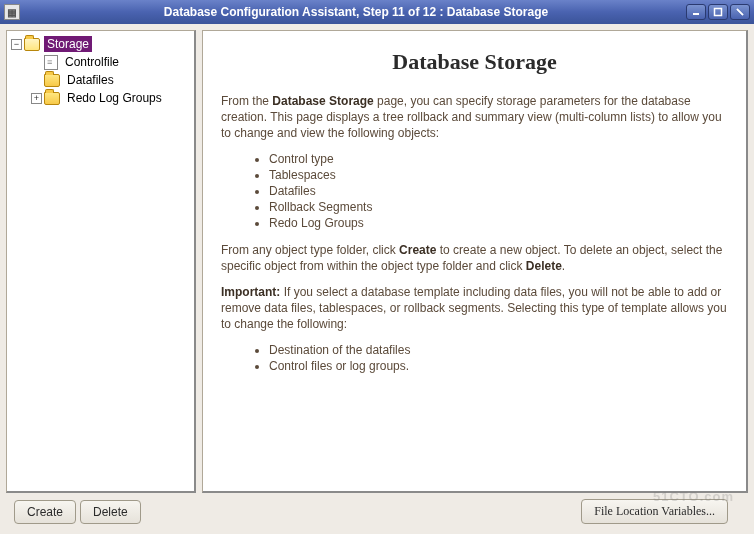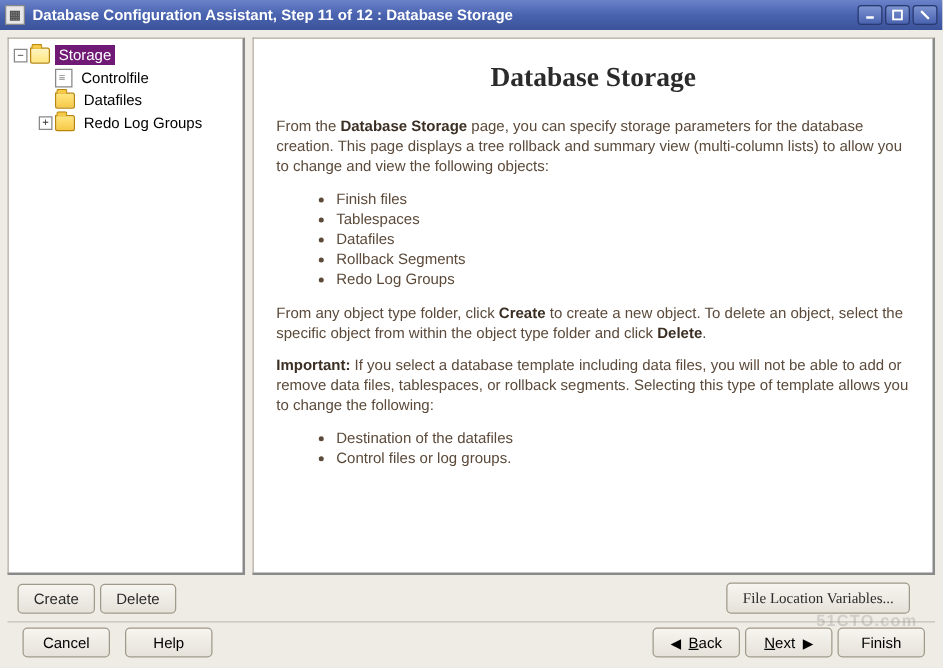--- a/index.html
+++ b/index.html
@@ -23,21 +23,21 @@
     font-size: 12px;
   }
   .titlebar .app-icon {
     width: 16px; height: 16px;
     background: #e8e8e8;
     border: 1px solid #888;
     margin-right: 6px;
     display: flex; align-items: center; justify-content: center;
     font-size: 10px; color: #555;
   }
-  .titlebar .title-text { flex: 1; text-align: left; }
+  .titlebar .title-text { flex: 1; text-align: center; }
   .titlebar .win-controls { display: flex; gap: 2px; }
   .win-btn {
     width: 20px; height: 16px;
     background: linear-gradient(to bottom,#7b93d0,#4a63b0);
     border: 1px solid #2a3a70;
     border-radius: 3px;
     display: flex; align-items: center; justify-content: center;
     color: #fff;
     cursor: pointer;
   }
@@ -252,21 +252,21 @@
           <span class="folder-icon"></span>
           <span class="tree-label">Redo Log Groups</span>
         </div>
       </div>
     <div class="content-panel">
       <h1>Database Storage</h1>
       <p>
         <span>From the </span><span class="bold">Database Storage</span><span> page, you can specify storage parameters for the database creation. This page displays a tree rollback and summary view (multi-column lists) to allow you to change and view the following objects:</span>
       </p>
       <ul id="list1">
-          <li>Finish files</li>
+          <li>Control type</li>
           <li>Tablespaces</li>
           <li>Datafiles</li>
           <li>Rollback Segments</li>
           <li>Redo Log Groups</li>
         </ul>
       <p>
         <span>From any object type folder, click </span><span class="bold">Create</span><span> to create a new object. To delete an object, select the specific object from within the object type folder and click </span><span class="bold">Delete</span><span>.</span>
       </p>
       <p>
         <span class="bold">Important:</span><span> If you select a database template including data files, you will not be able to add or remove data files, tablespaces, or rollback segments. Selecting this type of template allows you to change the following:</span>
@@ -278,29 +278,15 @@
     </div>
   </div>
 
   <div class="action-row">
     <button class="btn">Create</button>
     <button class="btn">Delete</button>
     <div class="spacer"></div>
     <button class="btn">File Location Variables...</button>
   </div>
 
-  <div class="footer-row">
-    <button class="nav-btn">Cancel</button>
-    <button class="nav-btn" style="margin-left:12px">Help</button>
-    <div class="spacer"></div>
-    <button class="nav-btn">
-      <span class="arrow">◀</span>
-      <span><span class="ul">B</span><span>ack</span></span>
-    </button>
-    <button class="nav-btn">
-      <span><span class="ul">N</span><span>ext</span></span>
-      <span class="arrow">▶</span>
-    </button>
-    <button class="nav-btn">Finish</button>
-  </div>
 </div>
 
 <div class="watermark">51CTO.com</div>
 
 </body></html>

